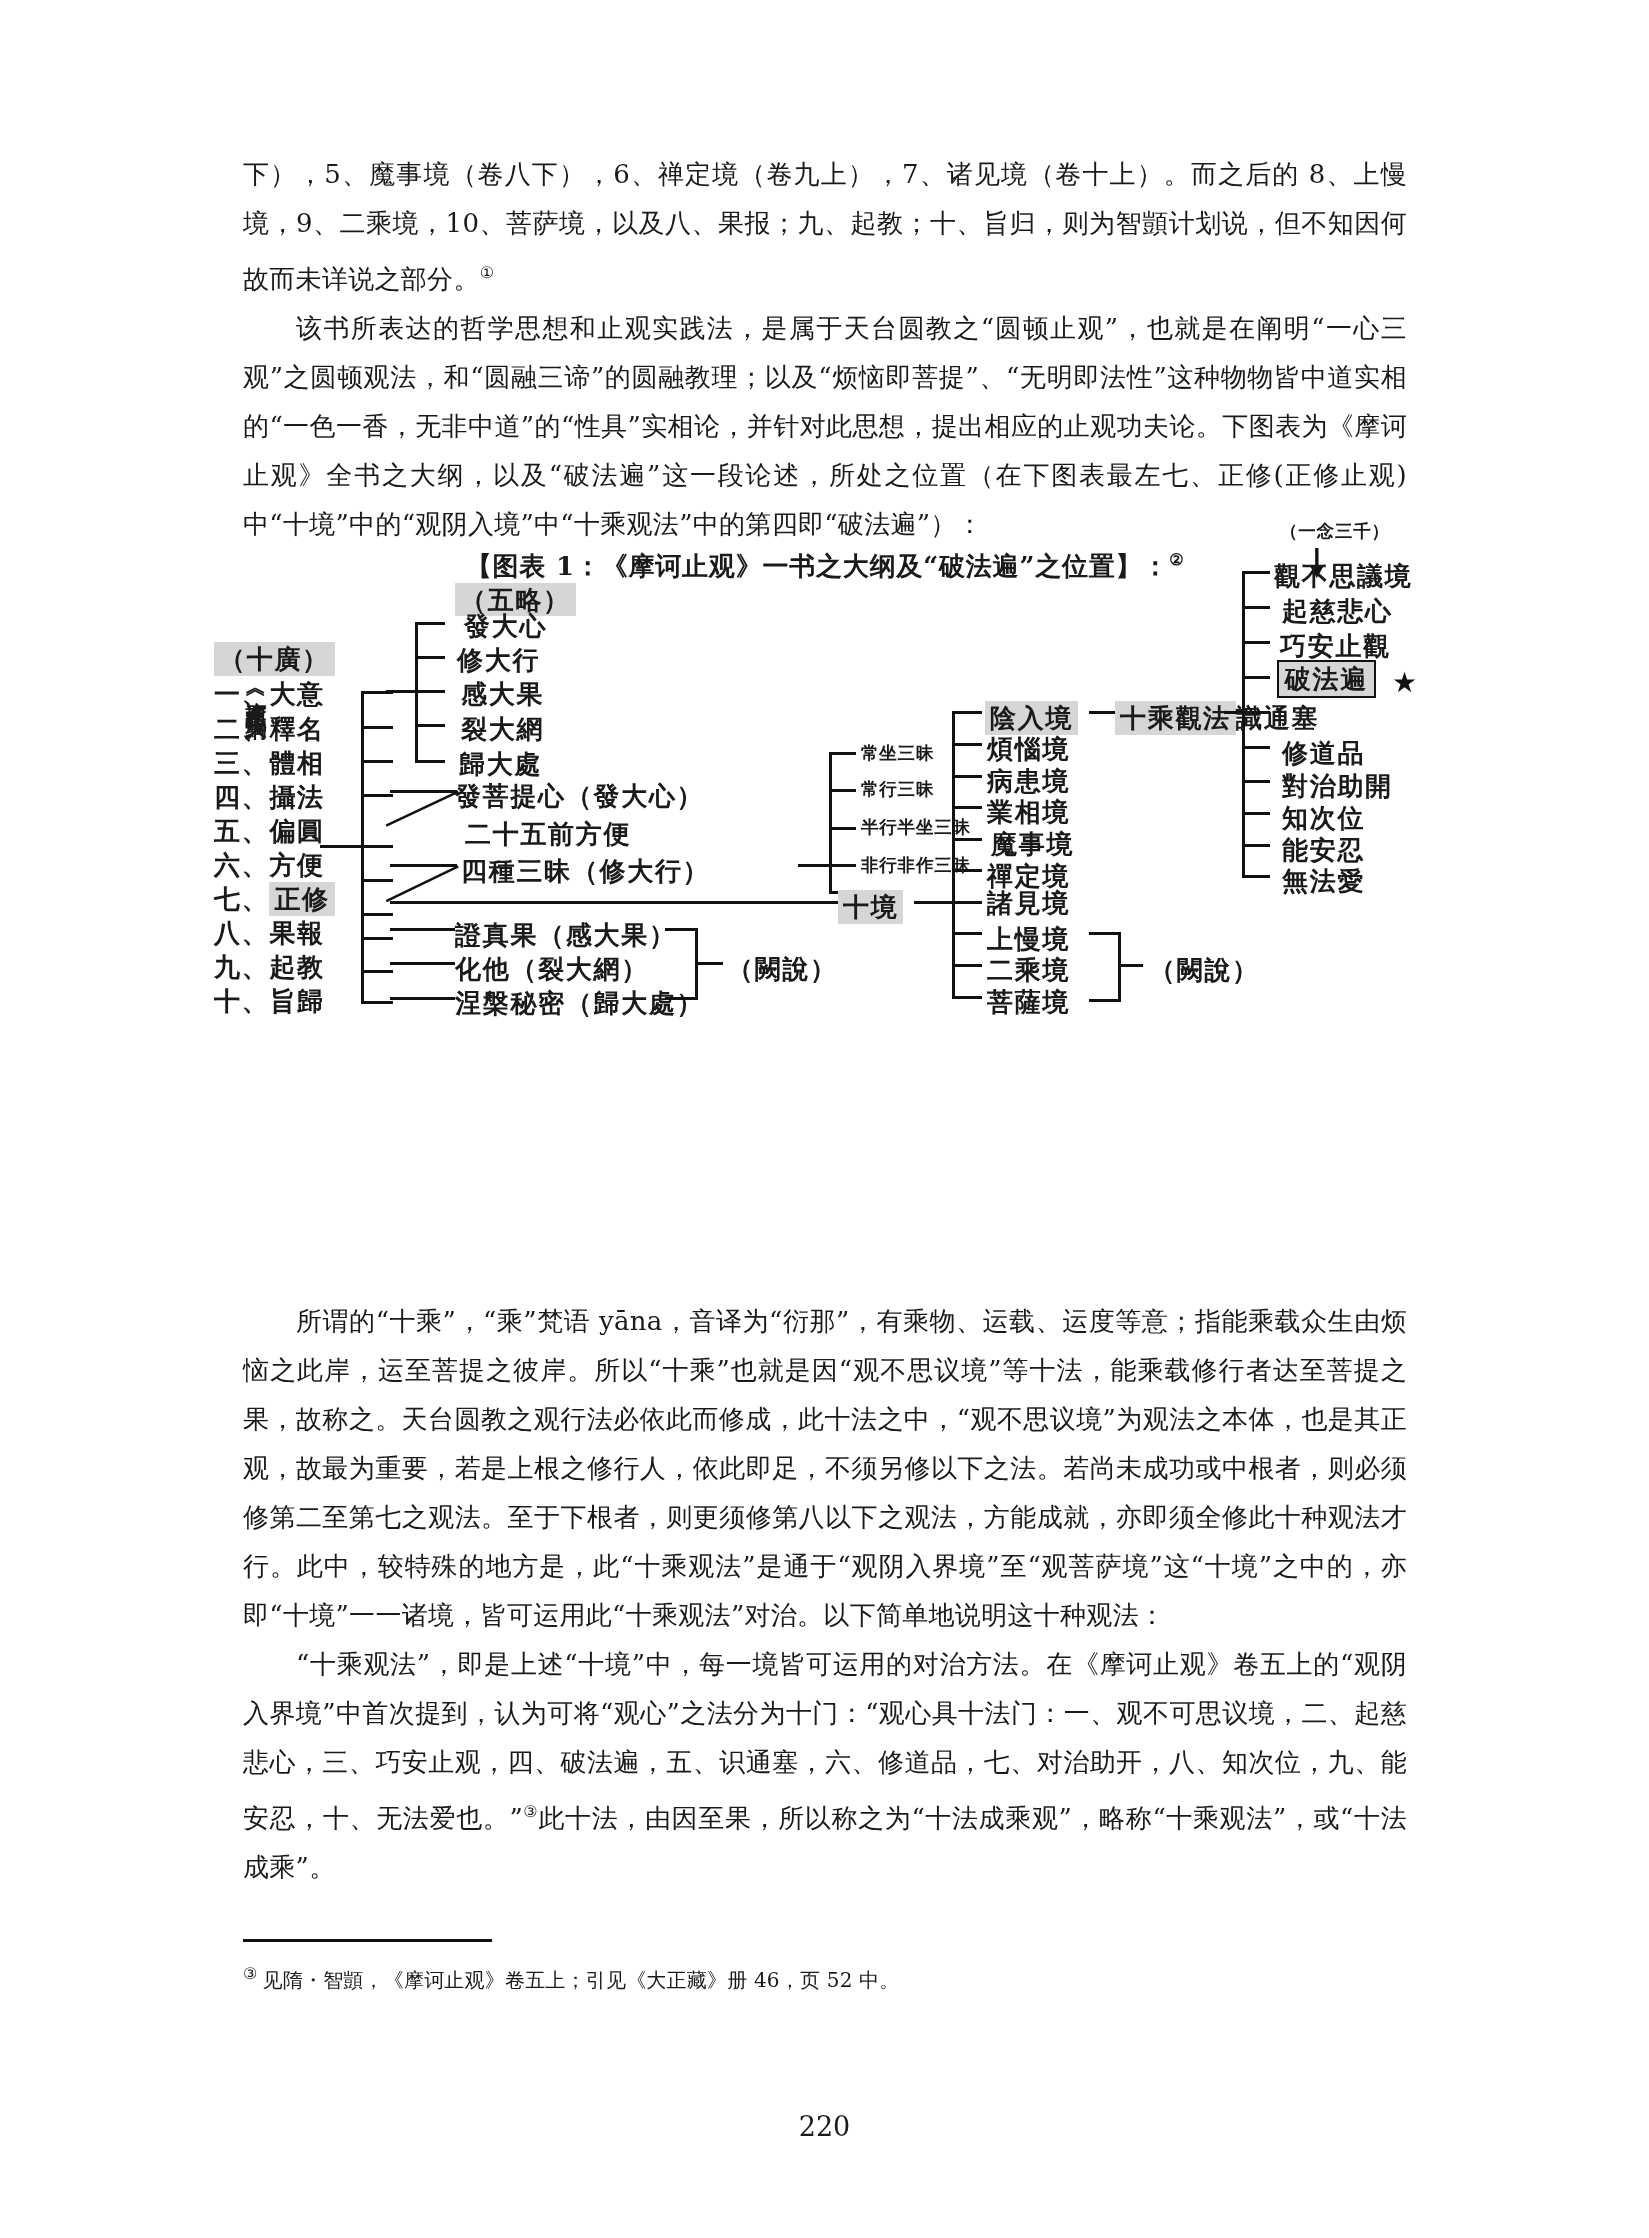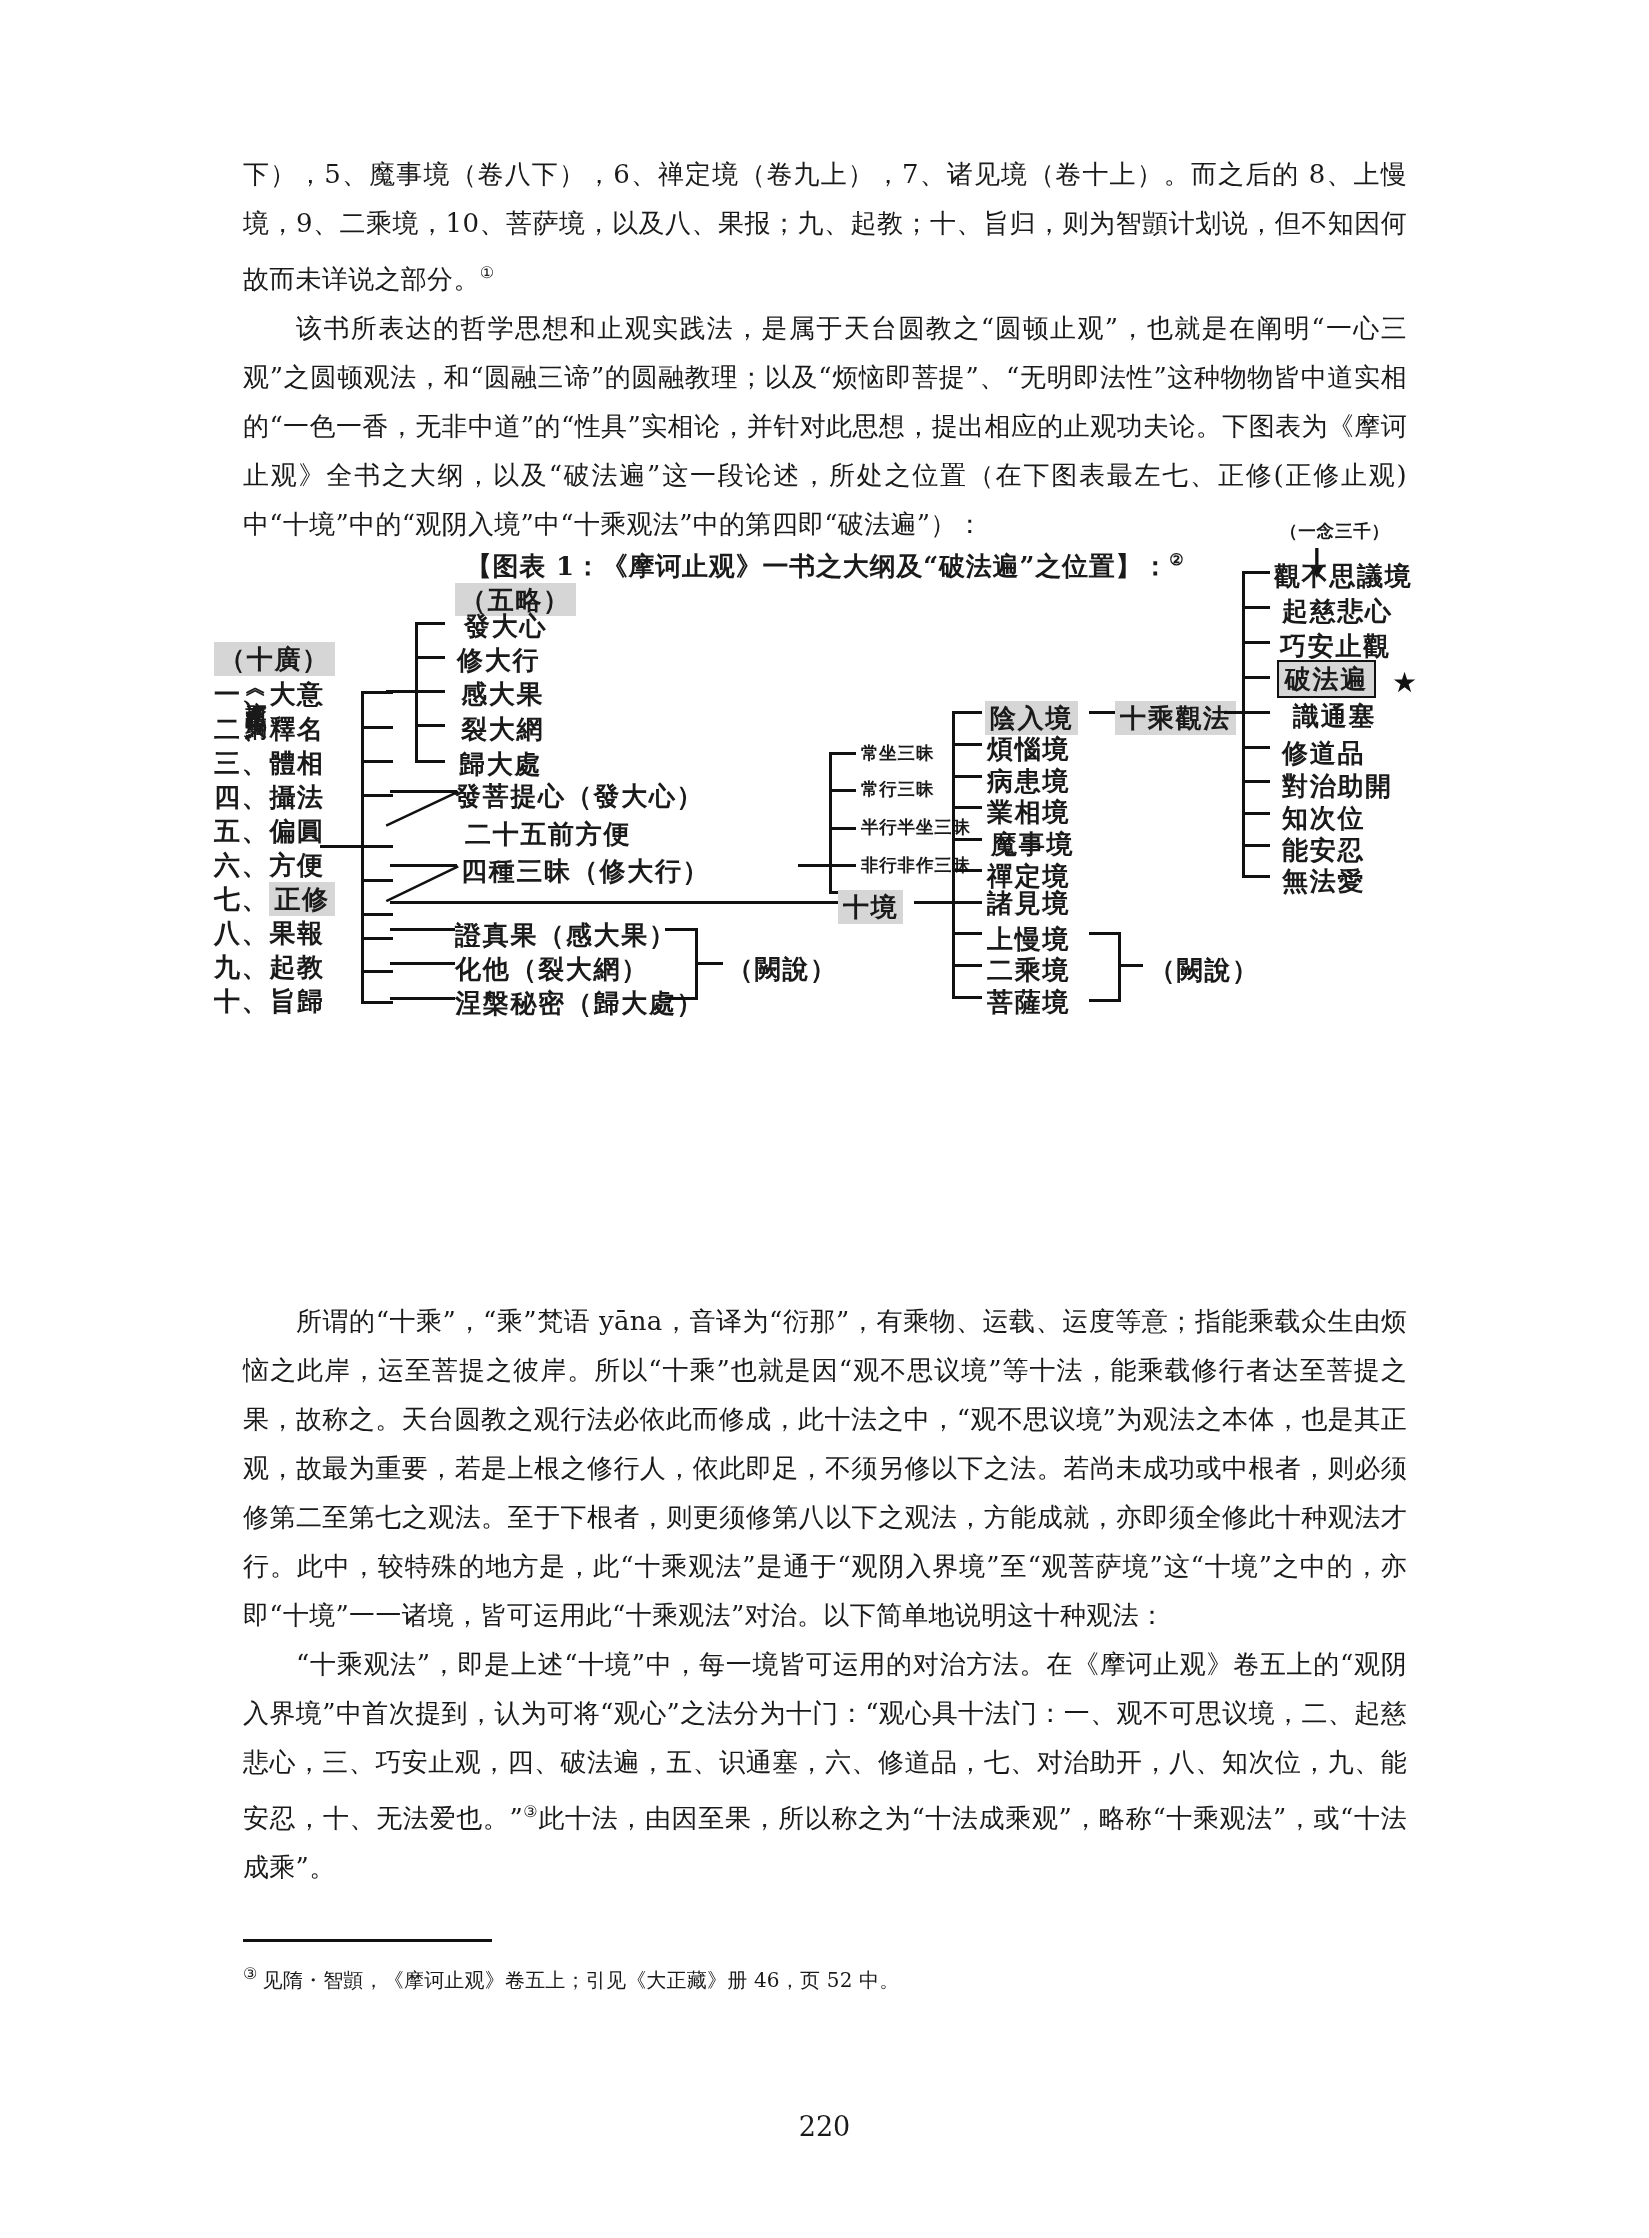--- a/index.html
+++ b/index.html
@@ -265,21 +265,21 @@
     <svg class="diag-line" style="left:1165px; top:-42px;" width="25" height="30" viewBox="0 0 30 36">
       <line x1="13" y1="0" x2="13" y2="26" stroke="#111" stroke-width="4"></line>
       <polygon points="5,22 21,22 13,36" fill="#111"></polygon>
     </svg>
 
     <div class="node" style="left:1133px; top:-27px;">觀不思議境</div>
     <div class="node" style="left:1141px; top:8.3px;">起慈悲心</div>
     <div class="node" style="left:1139px; top:43px;">巧安止觀</div>
     <div class="node" style="left:1136px; top:76px;"><span class="boxed">破法遍</span></div>
     <div class="star" style="left:1251px; top:79px;">★</div>
-    <div class="node" style="left:1152px; top:115px;font-family:Liberation Mono, monospace;">識通塞</div>
+    <div class="node" style="left:1095px; top:115px;">識通塞</div>
     <div class="node" style="left:1141px; top:150px;">修道品</div>
     <div class="node" style="left:1141px; top:183px;">對治助開</div>
     <div class="node" style="left:1141px; top:215px;">知次位</div>
     <div class="node" style="left:1141px; top:247px;">能安忍</div>
     <div class="node" style="left:1141px; top:278px;">無法愛</div>
 
   </div>
 
 
   <div class="body-col" style="top:1297px;">

